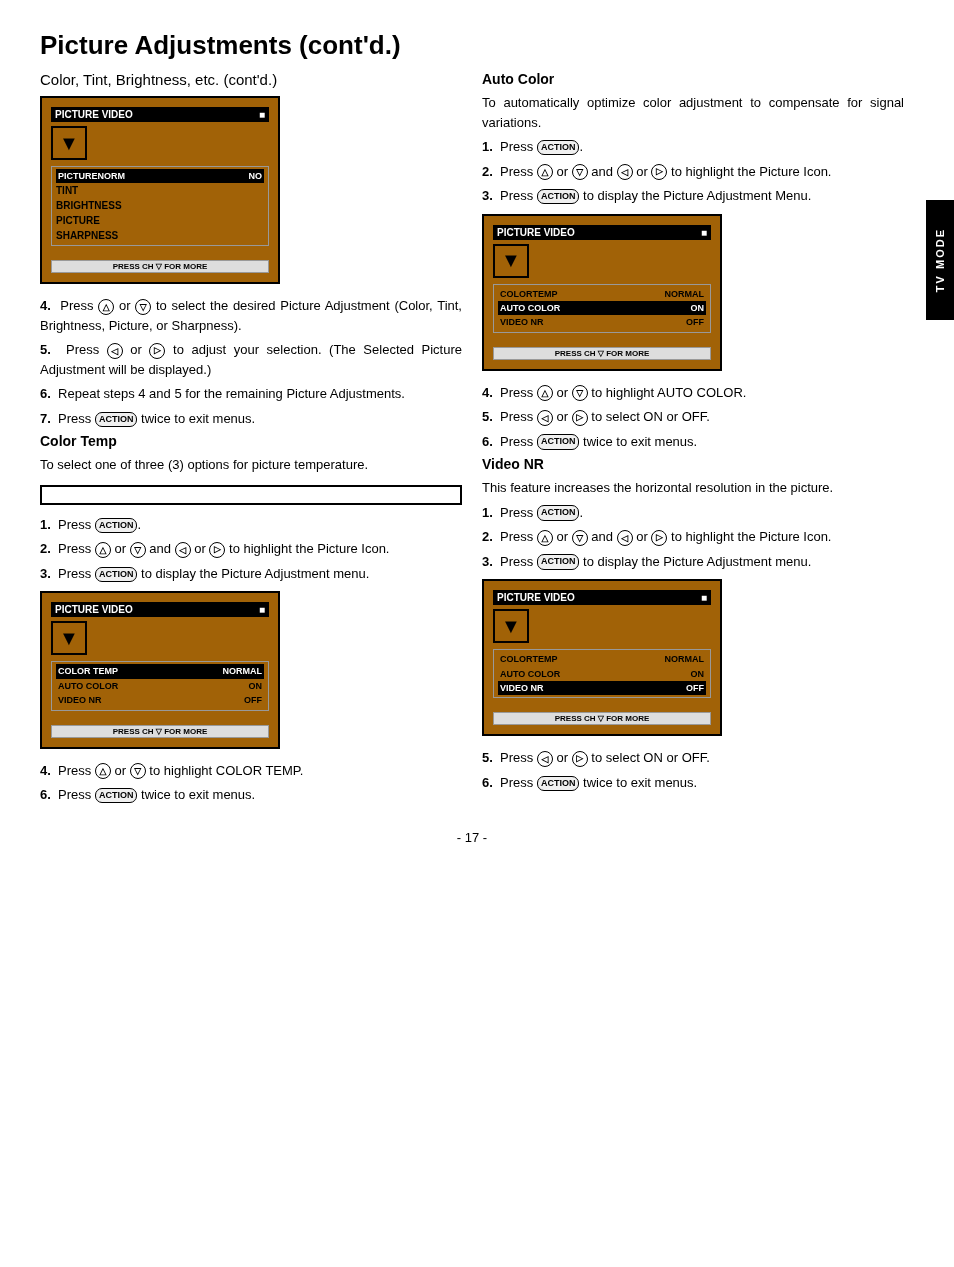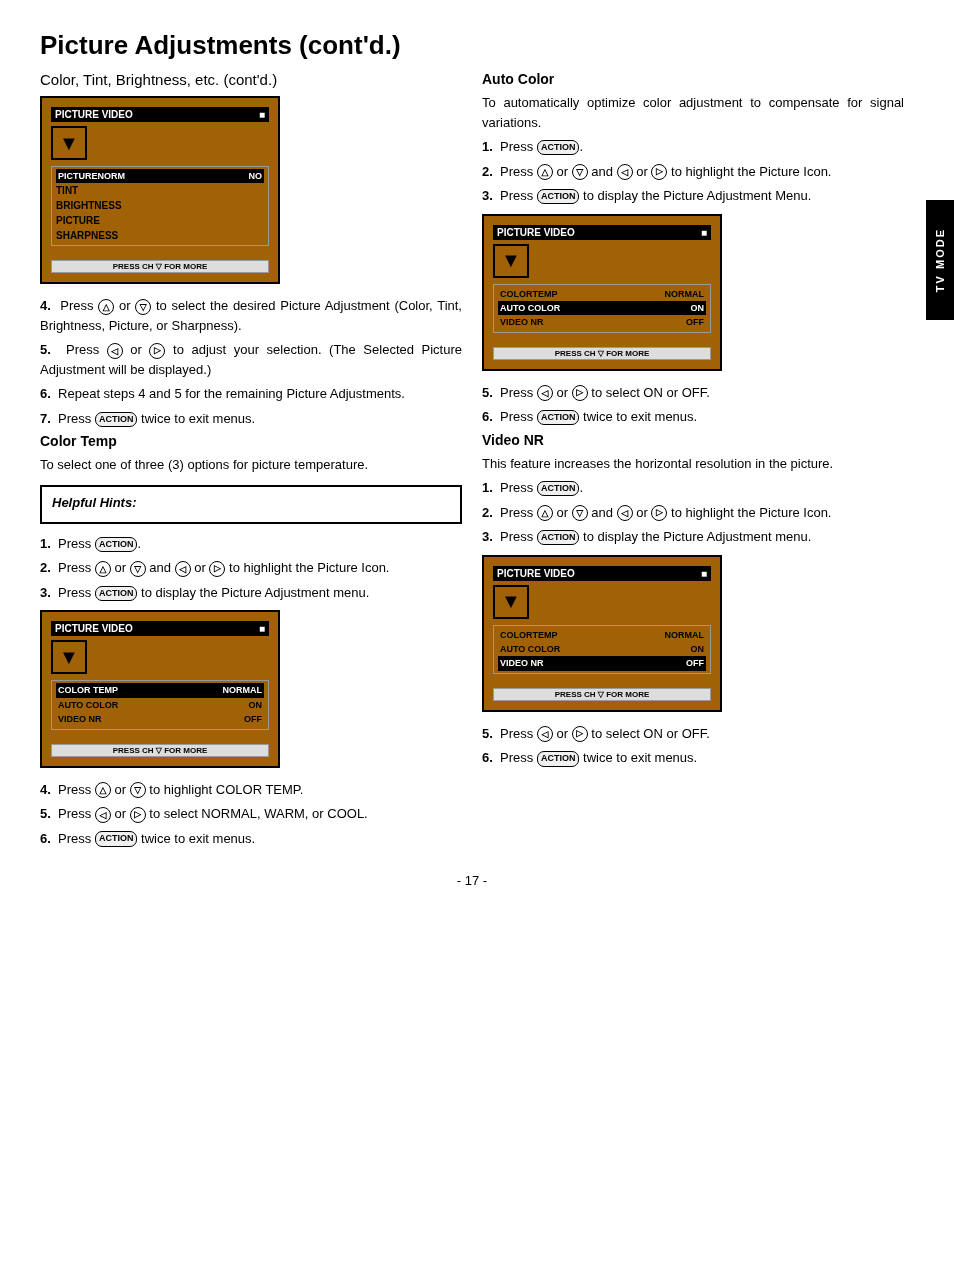--- a/index.html
+++ b/index.html
@@ -223,21 +223,20 @@
           <p><strong>4.</strong>&nbsp; Press <span class="circle-icon">△</span> or <span class="circle-icon">▽</span> to select the desired Picture Adjustment (Color, Tint, Brightness, Picture, or Sharpness).</p>
           <p><strong>5.</strong>&nbsp; Press <span class="circle-icon">◁</span> or <span class="arrow-icon">▷</span> to adjust your selection. (The Selected Picture Adjustment will be displayed.)</p>
           <p><strong>6.</strong>&nbsp; Repeat steps 4 and 5 for the remaining Picture Adjustments.</p>
           <p><strong>7.</strong>&nbsp; Press <span class="action-btn">ACTION</span> twice to exit menus.</p>
         </div>
 
         <h3>Color Temp</h3>
         <p>To select one of three (3) options for picture temperature.</p>
 
         <div class="hints-box">
-          <div class="hints-title">Helpful Hints:</div>
         </div>
 
         <div>
           <p><strong>1.</strong>&nbsp; Press <span class="action-btn">ACTION</span>.</p>
           <p><strong>2.</strong>&nbsp; Press <span class="circle-icon">△</span> or <span class="circle-icon">▽</span> and <span class="circle-icon">◁</span> or <span class="arrow-icon">▷</span> to highlight the Picture Icon.</p>
           <p><strong>3.</strong>&nbsp; Press <span class="action-btn">ACTION</span> to display the Picture Adjustment menu.</p>
         </div>
 
         <div class="screen-mockup">
           <div class="title-bar">
@@ -259,21 +258,20 @@
             <div class="menu-row">
               <span>VIDEO NR</span>
               <span>OFF</span>
             </div>
           </div>
           <div class="menu-footer">PRESS CH ▽ FOR MORE</div>
         </div>
 
         <div>
           <p><strong>4.</strong>&nbsp; Press <span class="circle-icon">△</span> or <span class="circle-icon">▽</span> to highlight COLOR TEMP.</p>
-          <p><strong>5.</strong>&nbsp; Press <span class="circle-icon">◁</span> or <span class="arrow-icon">▷</span> to select NORMAL, WARM, or COOL.</p>
           <p><strong>6.</strong>&nbsp; Press <span class="action-btn">ACTION</span> twice to exit menus.</p>
         </div>
       </div>
 
       <div class="col-right">
 
         <h3>Auto Color</h3>
         <p>To automatically optimize color adjustment to compensate for signal variations.</p>
 
         <div>
@@ -301,20 +299,21 @@
             </div>
             <div class="menu-row">
               <span>VIDEO NR</span>
               <span>OFF</span>
             </div>
           </div>
           <div class="menu-footer">PRESS CH ▽ FOR MORE</div>
         </div>
 
         <div>
+          <p><strong>4.</strong>&nbsp; Press <span class="circle-icon">△</span> or <span class="circle-icon">▽</span> to highlight AUTO COLOR.</p>
           <p><strong>5.</strong>&nbsp; Press <span class="circle-icon">◁</span> or <span class="arrow-icon">▷</span> to select ON or OFF.</p>
           <p><strong>6.</strong>&nbsp; Press <span class="action-btn">ACTION</span> twice to exit menus.</p>
         </div>
 
         <h3>Video NR</h3>
         <p>This feature increases the horizontal resolution in the picture.</p>
 
         <div>
           <p><strong>1.</strong>&nbsp; Press <span class="action-btn">ACTION</span>.</p>
           <p><strong>2.</strong>&nbsp; Press <span class="circle-icon">△</span> or <span class="circle-icon">▽</span> and <span class="circle-icon">◁</span> or <span class="arrow-icon">▷</span> to highlight the Picture Icon.</p>

